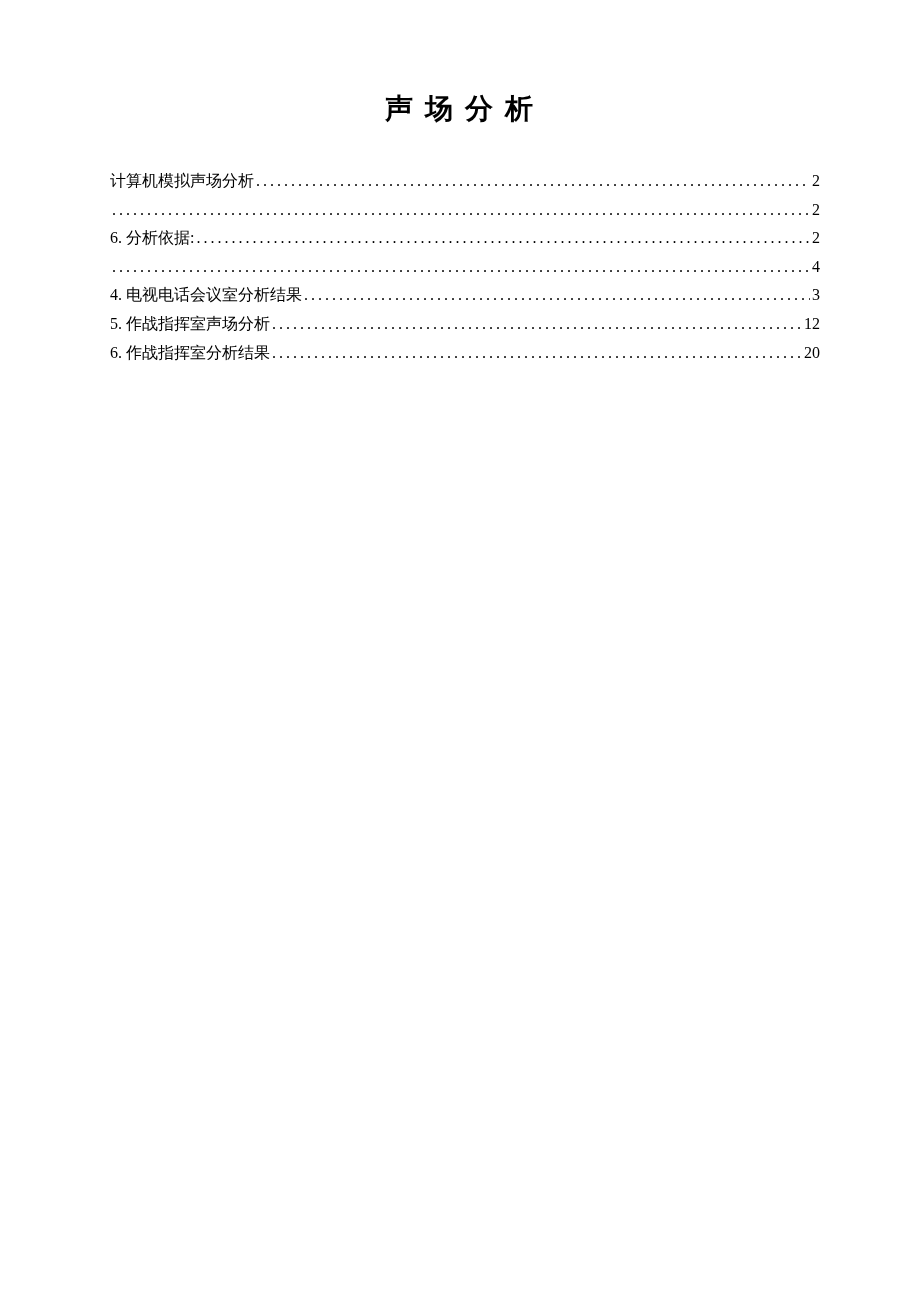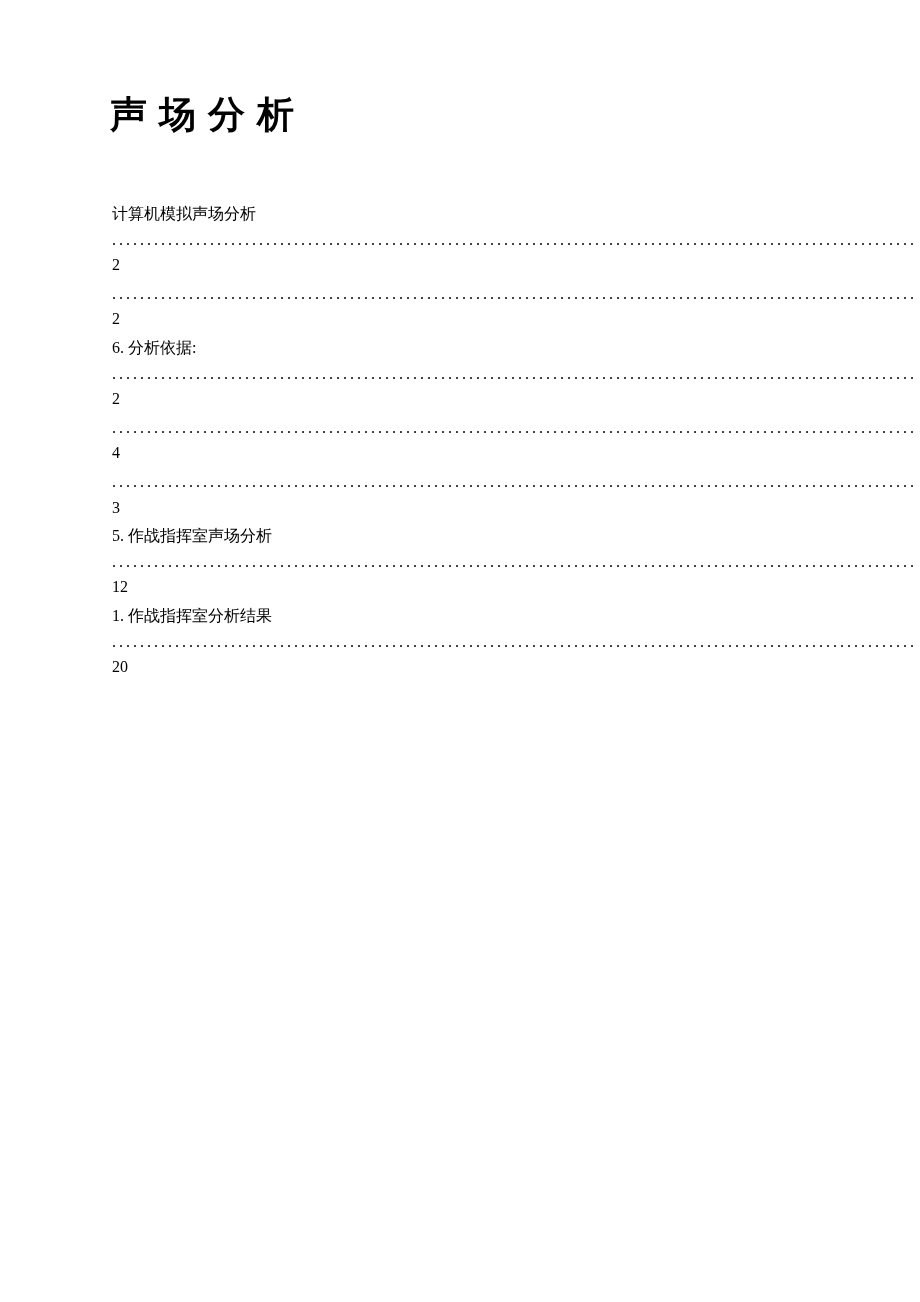--- a/index.html
+++ b/index.html
@@ -5,37 +5,36 @@
     * { margin: 0; padding: 0; box-sizing: border-box; }
     body {
       width: 920px;
       height: 1302px;
       background: #ffffff;
       font-family: "SimSun", "宋体", serif;
       color: #000000;
       padding: 90px 100px 0 110px;
     }
     .title {
-      text-align: left;
-      font-size: 37px;
+      text-align: center;
+      font-size: 28px;
       font-weight: bold;
       letter-spacing: 12px;
-      margin-bottom: 61px;
+      margin-bottom: 40px;
       font-family: "SimSun", "宋体", serif;
     }
     .toc {
       font-size: 16px;
       line-height: 1.6;
     }
     .toc-entry {
       display: flex;
       align-items: baseline;
       white-space: nowrap;
       margin-bottom: 3px;
-      flex-direction: column;
     }
     .toc-label {
       flex-shrink: 0;
     }
     .toc-dots {
       flex: 1;
       overflow: hidden;
       letter-spacing: 3px;
       color: #000000;
       position: relative;
@@ -66,26 +65,27 @@
   <div class="toc-entry">
     <span class="toc-label">6. 分析依据:</span>
     <span class="toc-dots"></span>
     <span class="toc-page">2</span>
   </div>
   <div class="toc-entry">
     <span class="toc-dots"></span>
     <span class="toc-page">4</span>
   </div>
   <div class="toc-entry">
+    <span class="toc-label">4. 电视电话会议室分析结果</span>
     <span class="toc-dots"></span>
     <span class="toc-page">3</span>
   </div>
   <div class="toc-entry">
     <span class="toc-label">5. 作战指挥室声场分析</span>
     <span class="toc-dots"></span>
     <span class="toc-page">12</span>
   </div>
   <div class="toc-entry">
-    <span class="toc-label">1. 作战指挥室分析结果</span>
+    <span class="toc-label">6. 作战指挥室分析结果</span>
     <span class="toc-dots"></span>
     <span class="toc-page">20</span>
   </div>
 </div>
 
 </body></html>

